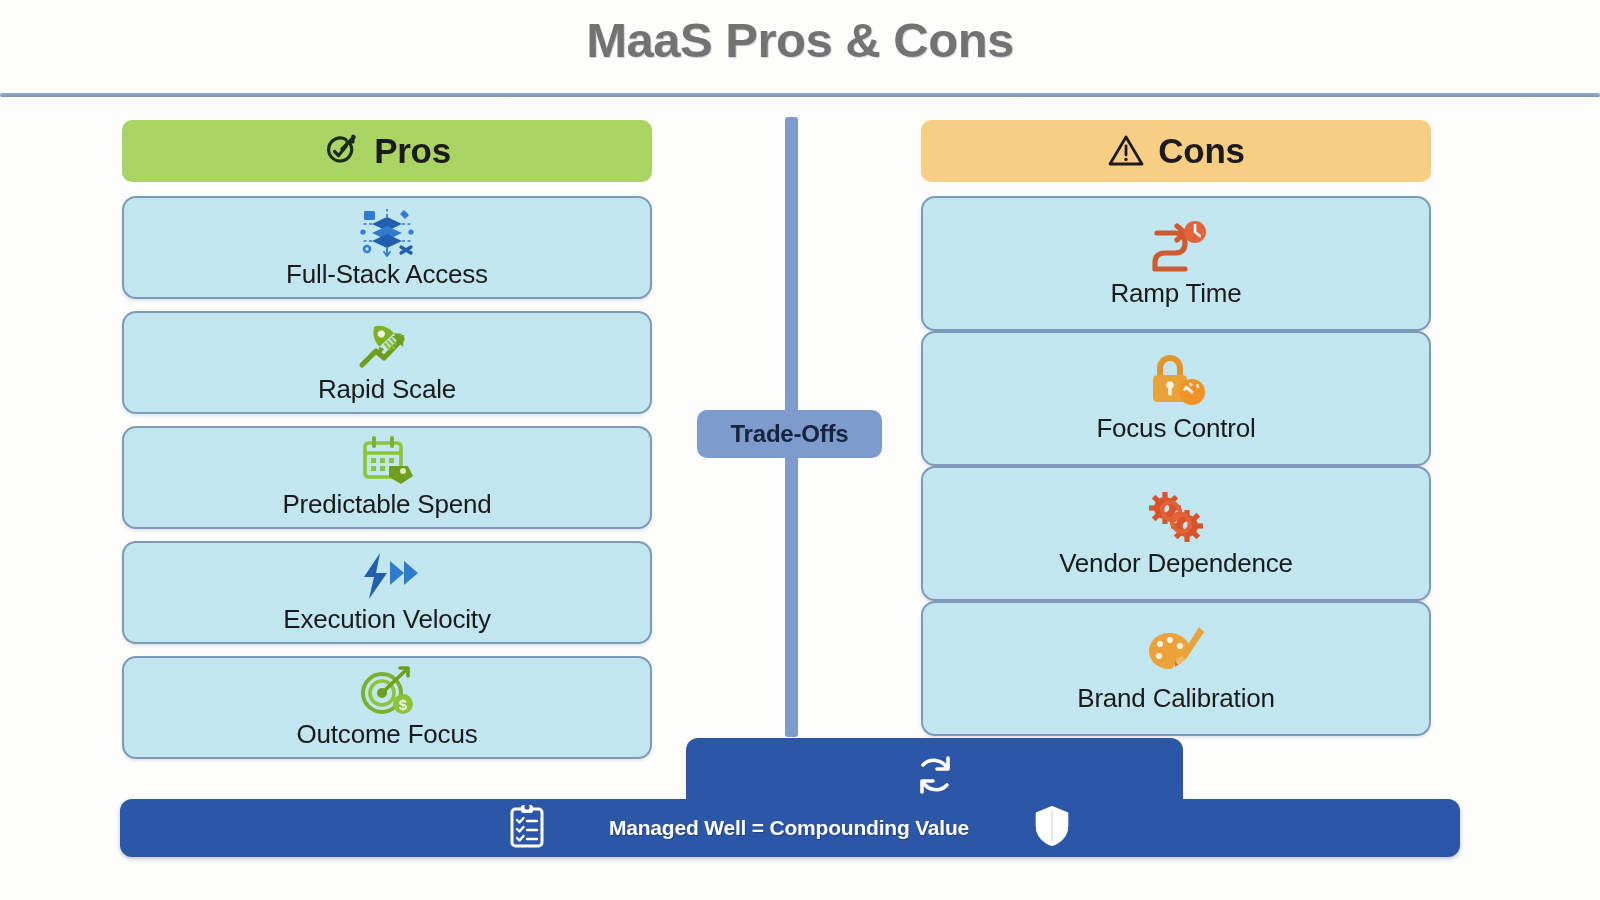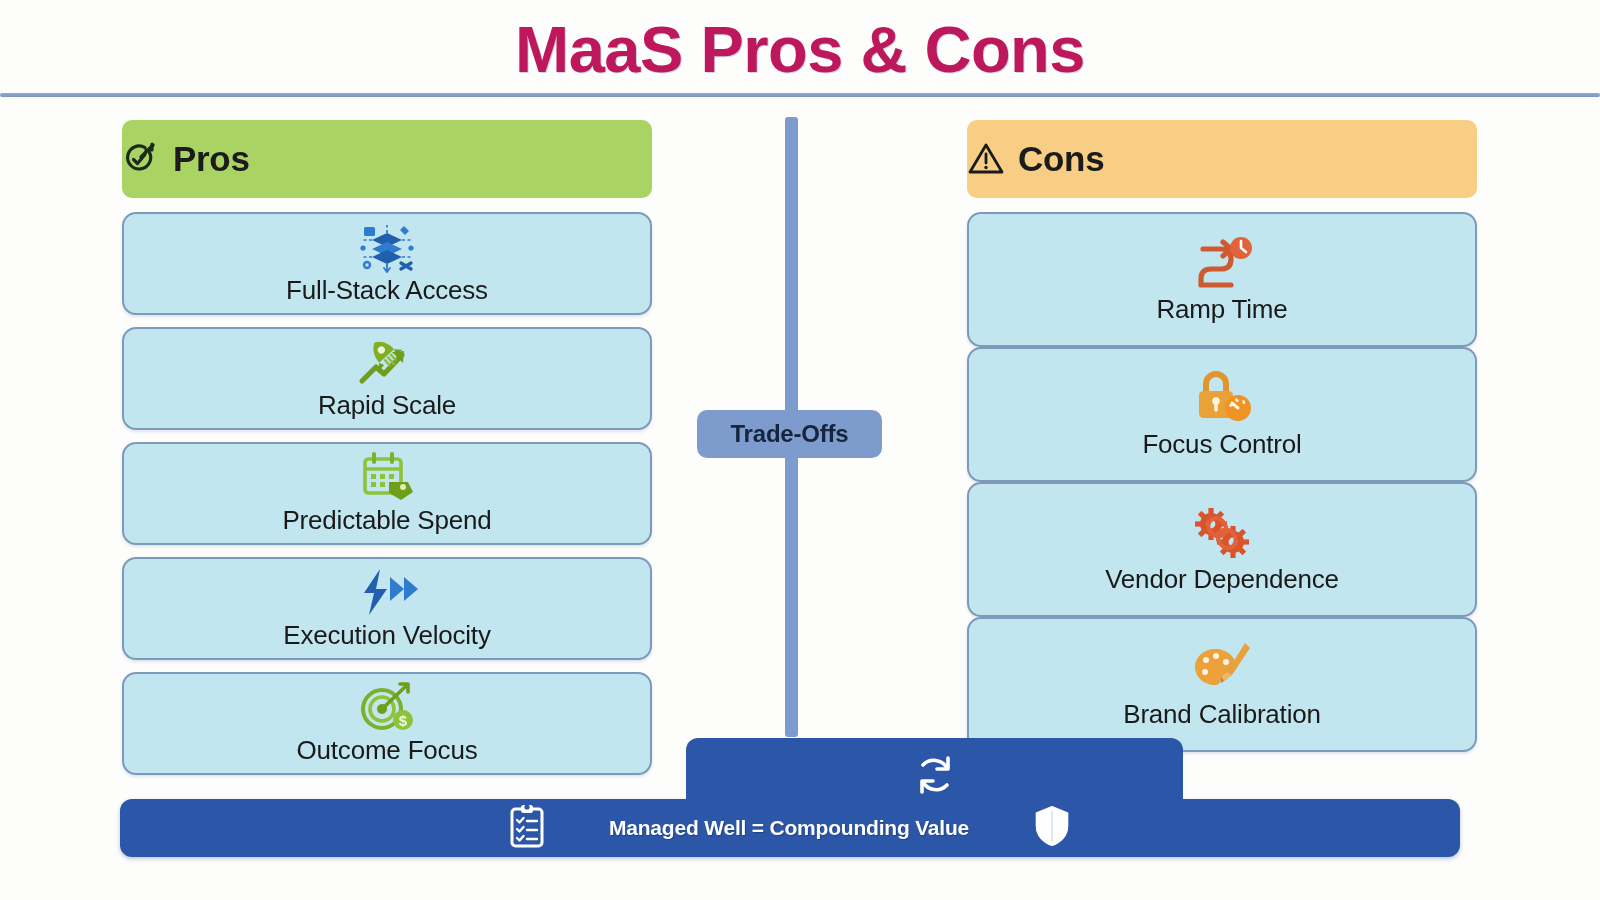--- a/index.html
+++ b/index.html
@@ -14,48 +14,49 @@
     width: 1600px; height: 900px;
     background: #fdfdfc;
   }
 
   
   #title {
     position: absolute;
     left: 0; top: 12px;
     width: 1600px;
     text-align: center;
-    font-size: 65px;
+    font-size: 49px;
     font-weight: 800;
     letter-spacing: -0.5px;
-    color: #be185d;
+    color: #737373;
     text-shadow: 1px 1px 0 rgba(120,140,170,0.35);
   }
   #title-rule {
     position: absolute;
     left: 0; top: 93px;
     width: 1600px; height: 4px;
     background: linear-gradient(to bottom, #93abcf, #7a94bd);
     border-radius: 2px;
   }
 
   
   .column {
     position: absolute;
     top: 120px;
     width: 530px;
   }
   #col-pros { left: 122px; }
-  #col-cons { left: 947px; padding-left: 20px; }
+  #col-cons { left: 901px; padding-left: 20px; }
 
   .col-header {
-    height: 78px;
+    height: 62px;
     border-radius: 10px;
     display: flex;
     align-items: center;
+    justify-content: center;
     gap: 13px;
     font-size: 35px;
     font-weight: 800;
     color: #1b1b1b;
     letter-spacing: -0.3px;
   }
   #hdr-pros { background: #a9d463; }
   #hdr-cons { background: #f8cd84; }
   .col-header svg { display: block; }
 

